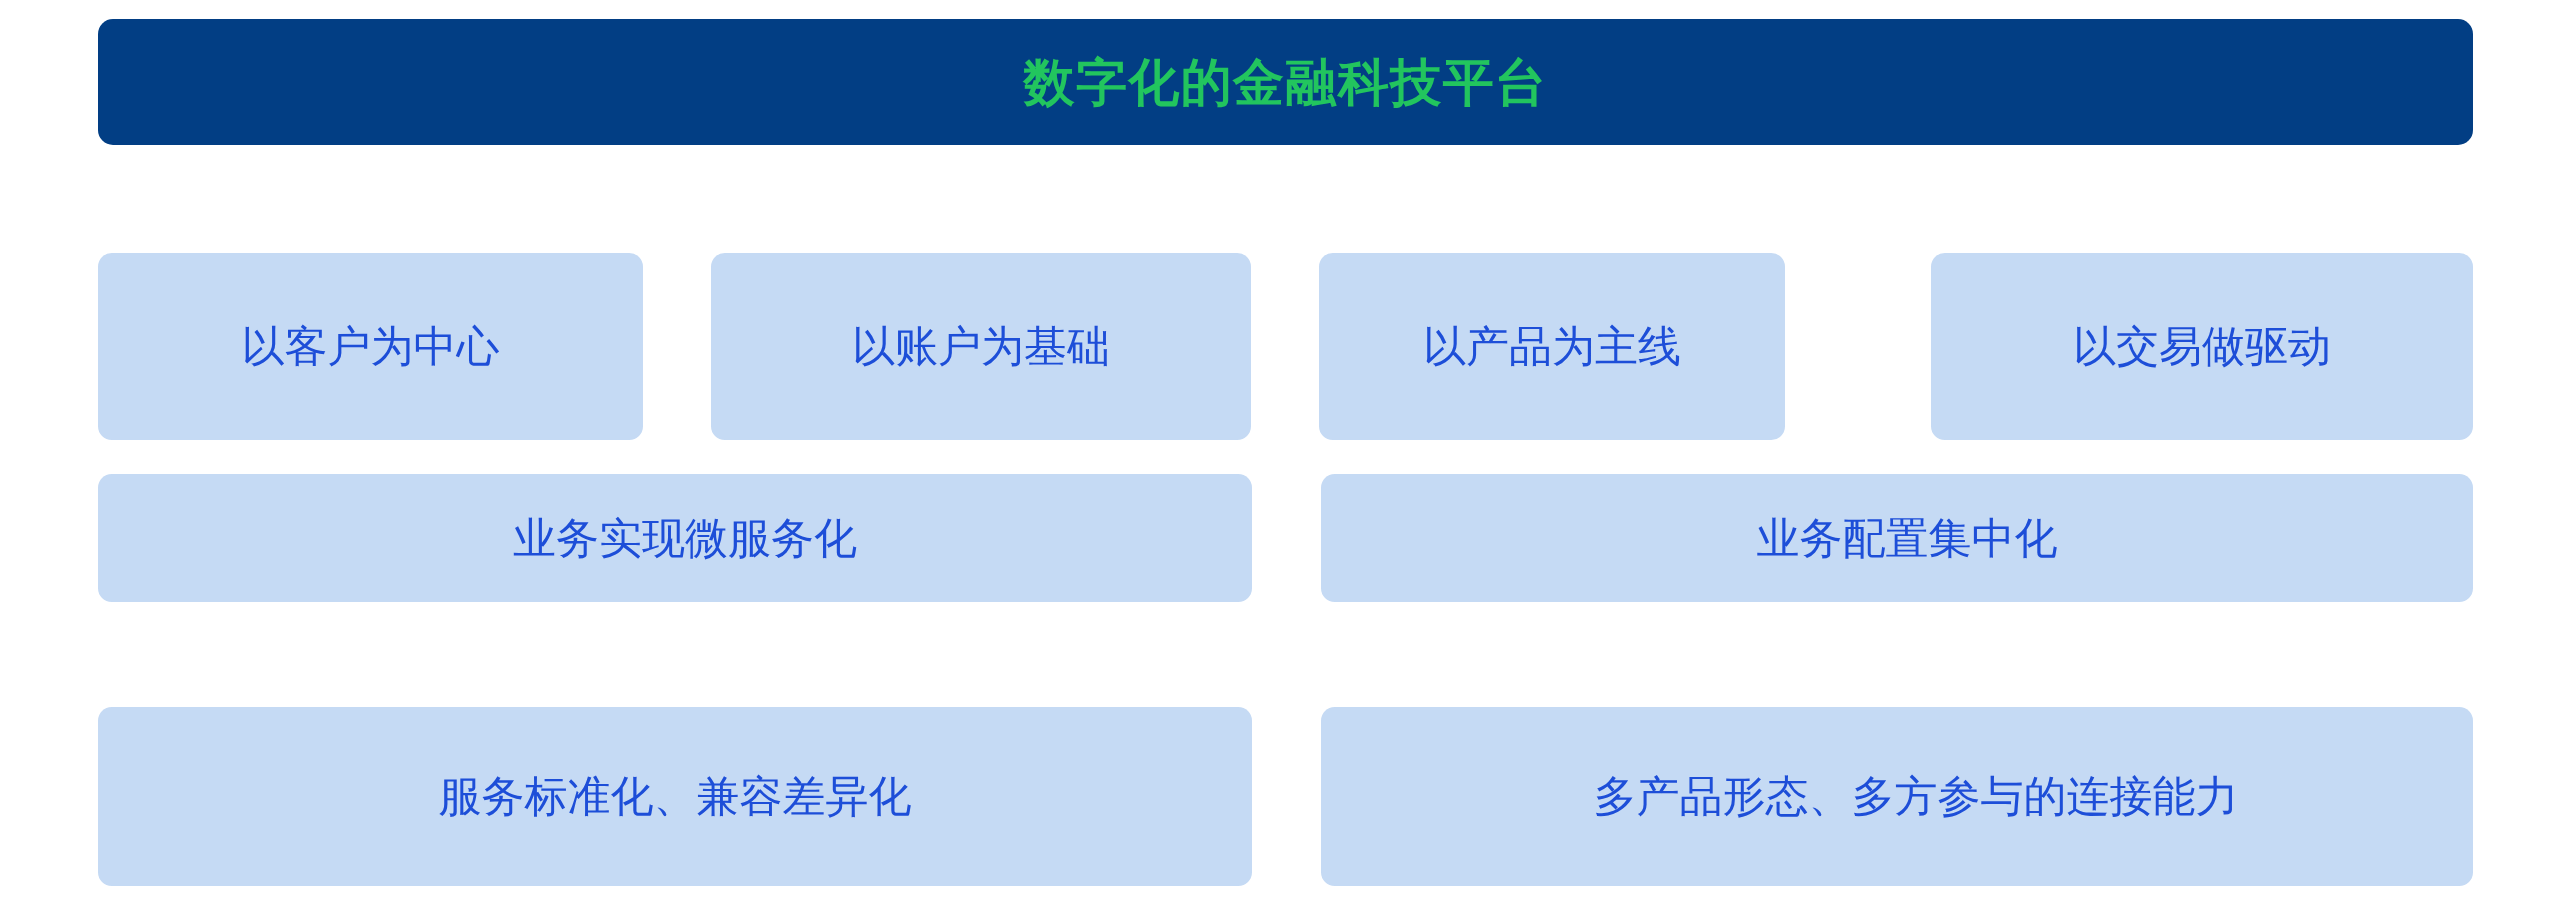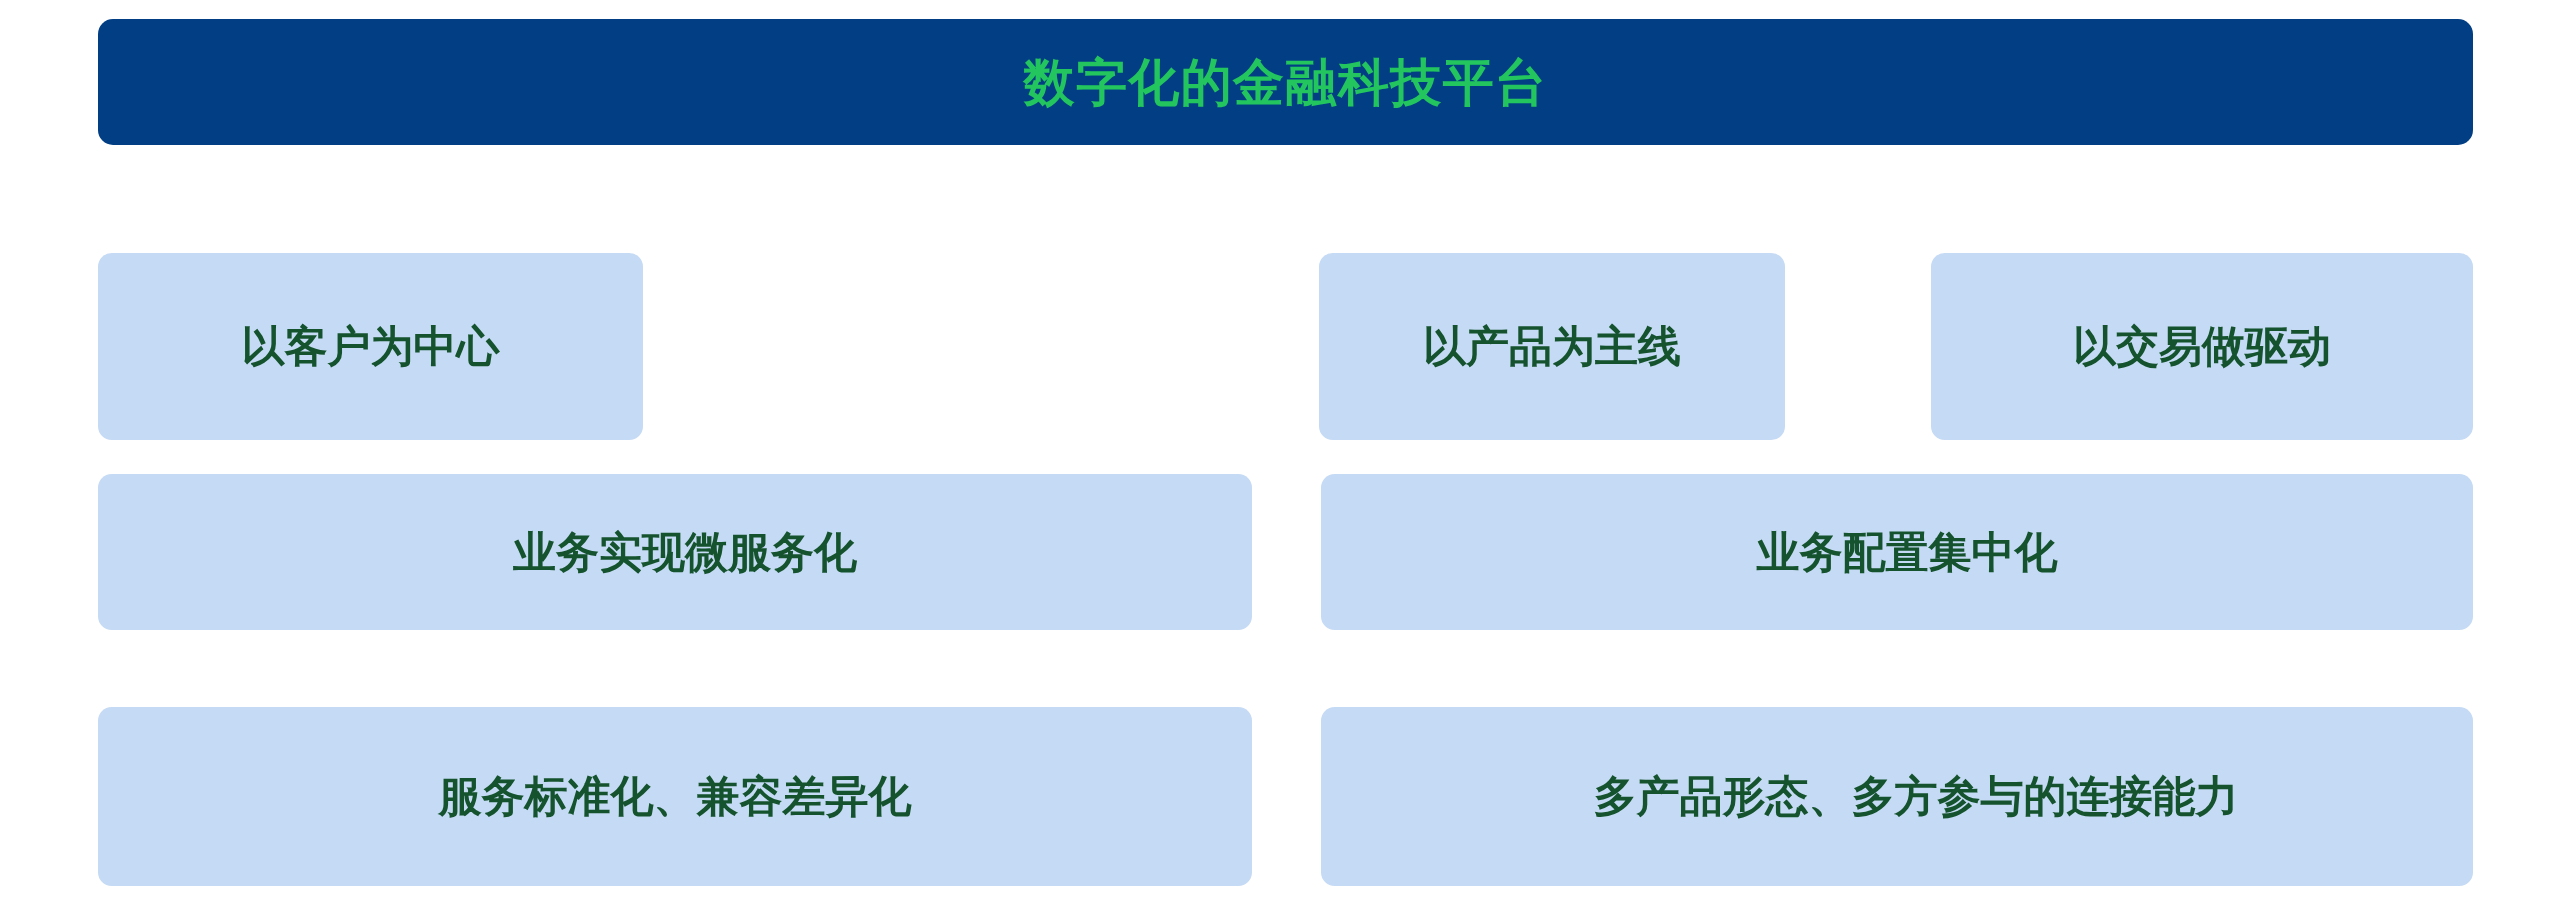--- a/index.html
+++ b/index.html
@@ -47,36 +47,36 @@
   .card {
     position: absolute;
     background: #c5daf4;
     border-radius: 13.7px;
     display: flex;
     align-items: center;
     justify-content: center;
     box-sizing: border-box;
   }
   .card-text {
-    color: #14532d;
-    font-weight: bold;
+    color: #1d4ed8;
+    font-weight: normal;
     line-height: 1;
     white-space: nowrap;
   }
 
   
   .row2 { top: 253px; height: 187px; }
   .row2 .card-text { font-size: 43px; }
   .r2c1 { left: 98px;  width: 545px; }
   .r2c2 { left: 711px; width: 540px; }
   .r2c3 { left: 1319px; width: 466px; }
   .r2c4 { left: 1931px; width: 542px; }
 
   
-  .row3 { top: 474px; height: 156px; padding-left: 20px; }
+  .row3 { top: 474px; height: 128px; padding-left: 20px; }
   .row3 .card-text { font-size: 43px; }
   .r3c1 { left: 98px;  width: 1154px; }
   .r3c2 { left: 1321px; width: 1152px; }
 
   
   .row4 { top: 707px; height: 179px; }
   .row4 .card-text { font-size: 43px; }
   .r4c1 { left: 98px;  width: 1154px; text-align: right; }
   .r4c2 { left: 1321px; width: 1152px; padding-left: 38px; }
 </style>
@@ -84,20 +84,23 @@
 <body>
 
 <div class="slide">
 
   <div class="title-banner">
     <span class="title-text">数字化的金融科技平台</span>
   </div>
 
   <div class="card row2 r2c1">
     <span class="card-text">以客户为中心</span>
+  </div>
+  <div class="card row2 r2c2">
+    <span class="card-text">以账户为基础</span>
   </div>
   <div class="card row2 r2c3">
     <span class="card-text">以产品为主线</span>
   </div>
   <div class="card row2 r2c4">
     <span class="card-text">以交易做驱动</span>
   </div>
 
   <div class="card row3 r3c1">
     <span class="card-text">业务实现微服务化</span>

